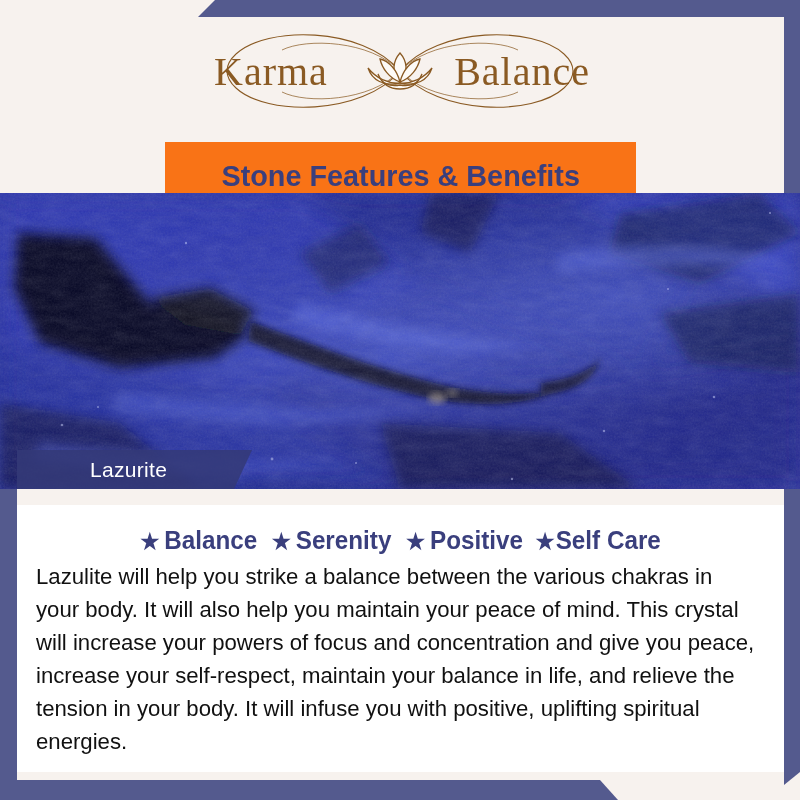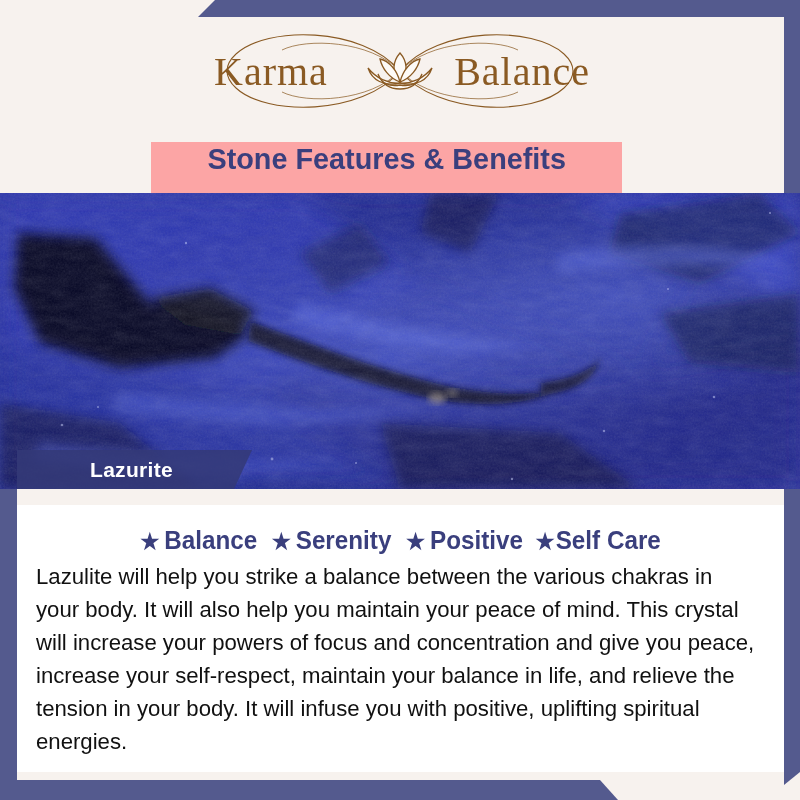--- a/index.html
+++ b/index.html
@@ -88,25 +88,25 @@
     letter-spacing: 1px;
     box-sizing: border-box;
     padding: 0 18px;
   }
   .logo-word-left  { margin-right: auto; padding-left: 6px; }
   .logo-word-right { margin-left: auto;  padding-right: 2px; }
 
   
   .title-plate {
     position: absolute;
-    top: 142px; left: 151px;
+    top: 142px; left: 165px;
     width: 471px; height: 51px;
-    background: #fca5a5;
-    display: flex;
-    align-items: flex-start;
+    background: #f97316;
+    display: flex;
+    align-items: flex-end;
     justify-content: center;
   }
   .title-text {
     font-family: "Liberation Sans Narrow", "Liberation Sans", sans-serif;
     font-weight: bold;
     font-size: 30px;
     color: #3a3f7d;
     letter-spacing: 0px;
     transform: scaleX(0.96);
     white-space: nowrap;
@@ -126,21 +126,21 @@
     position: absolute;
     left: 17px; top: 450px;
     width: 235px; height: 39px;
     background: rgba(52,58,120,0.87);
     clip-path: polygon(0 0, 235px 0, 217px 39px, 0 39px);
     display: flex;
     align-items: center;
   }
   .stone-label-text {
     font-family: "Liberation Sans", sans-serif;
-    font-weight: bold;
+    font-weight: normal;
     font-size: 21px;
     color: #ffffff;
     padding-left: 73px;
     letter-spacing: 0.3px;
   }
 
   
   .content-panel {
     position: absolute;
     left: 17px; top: 489px;

